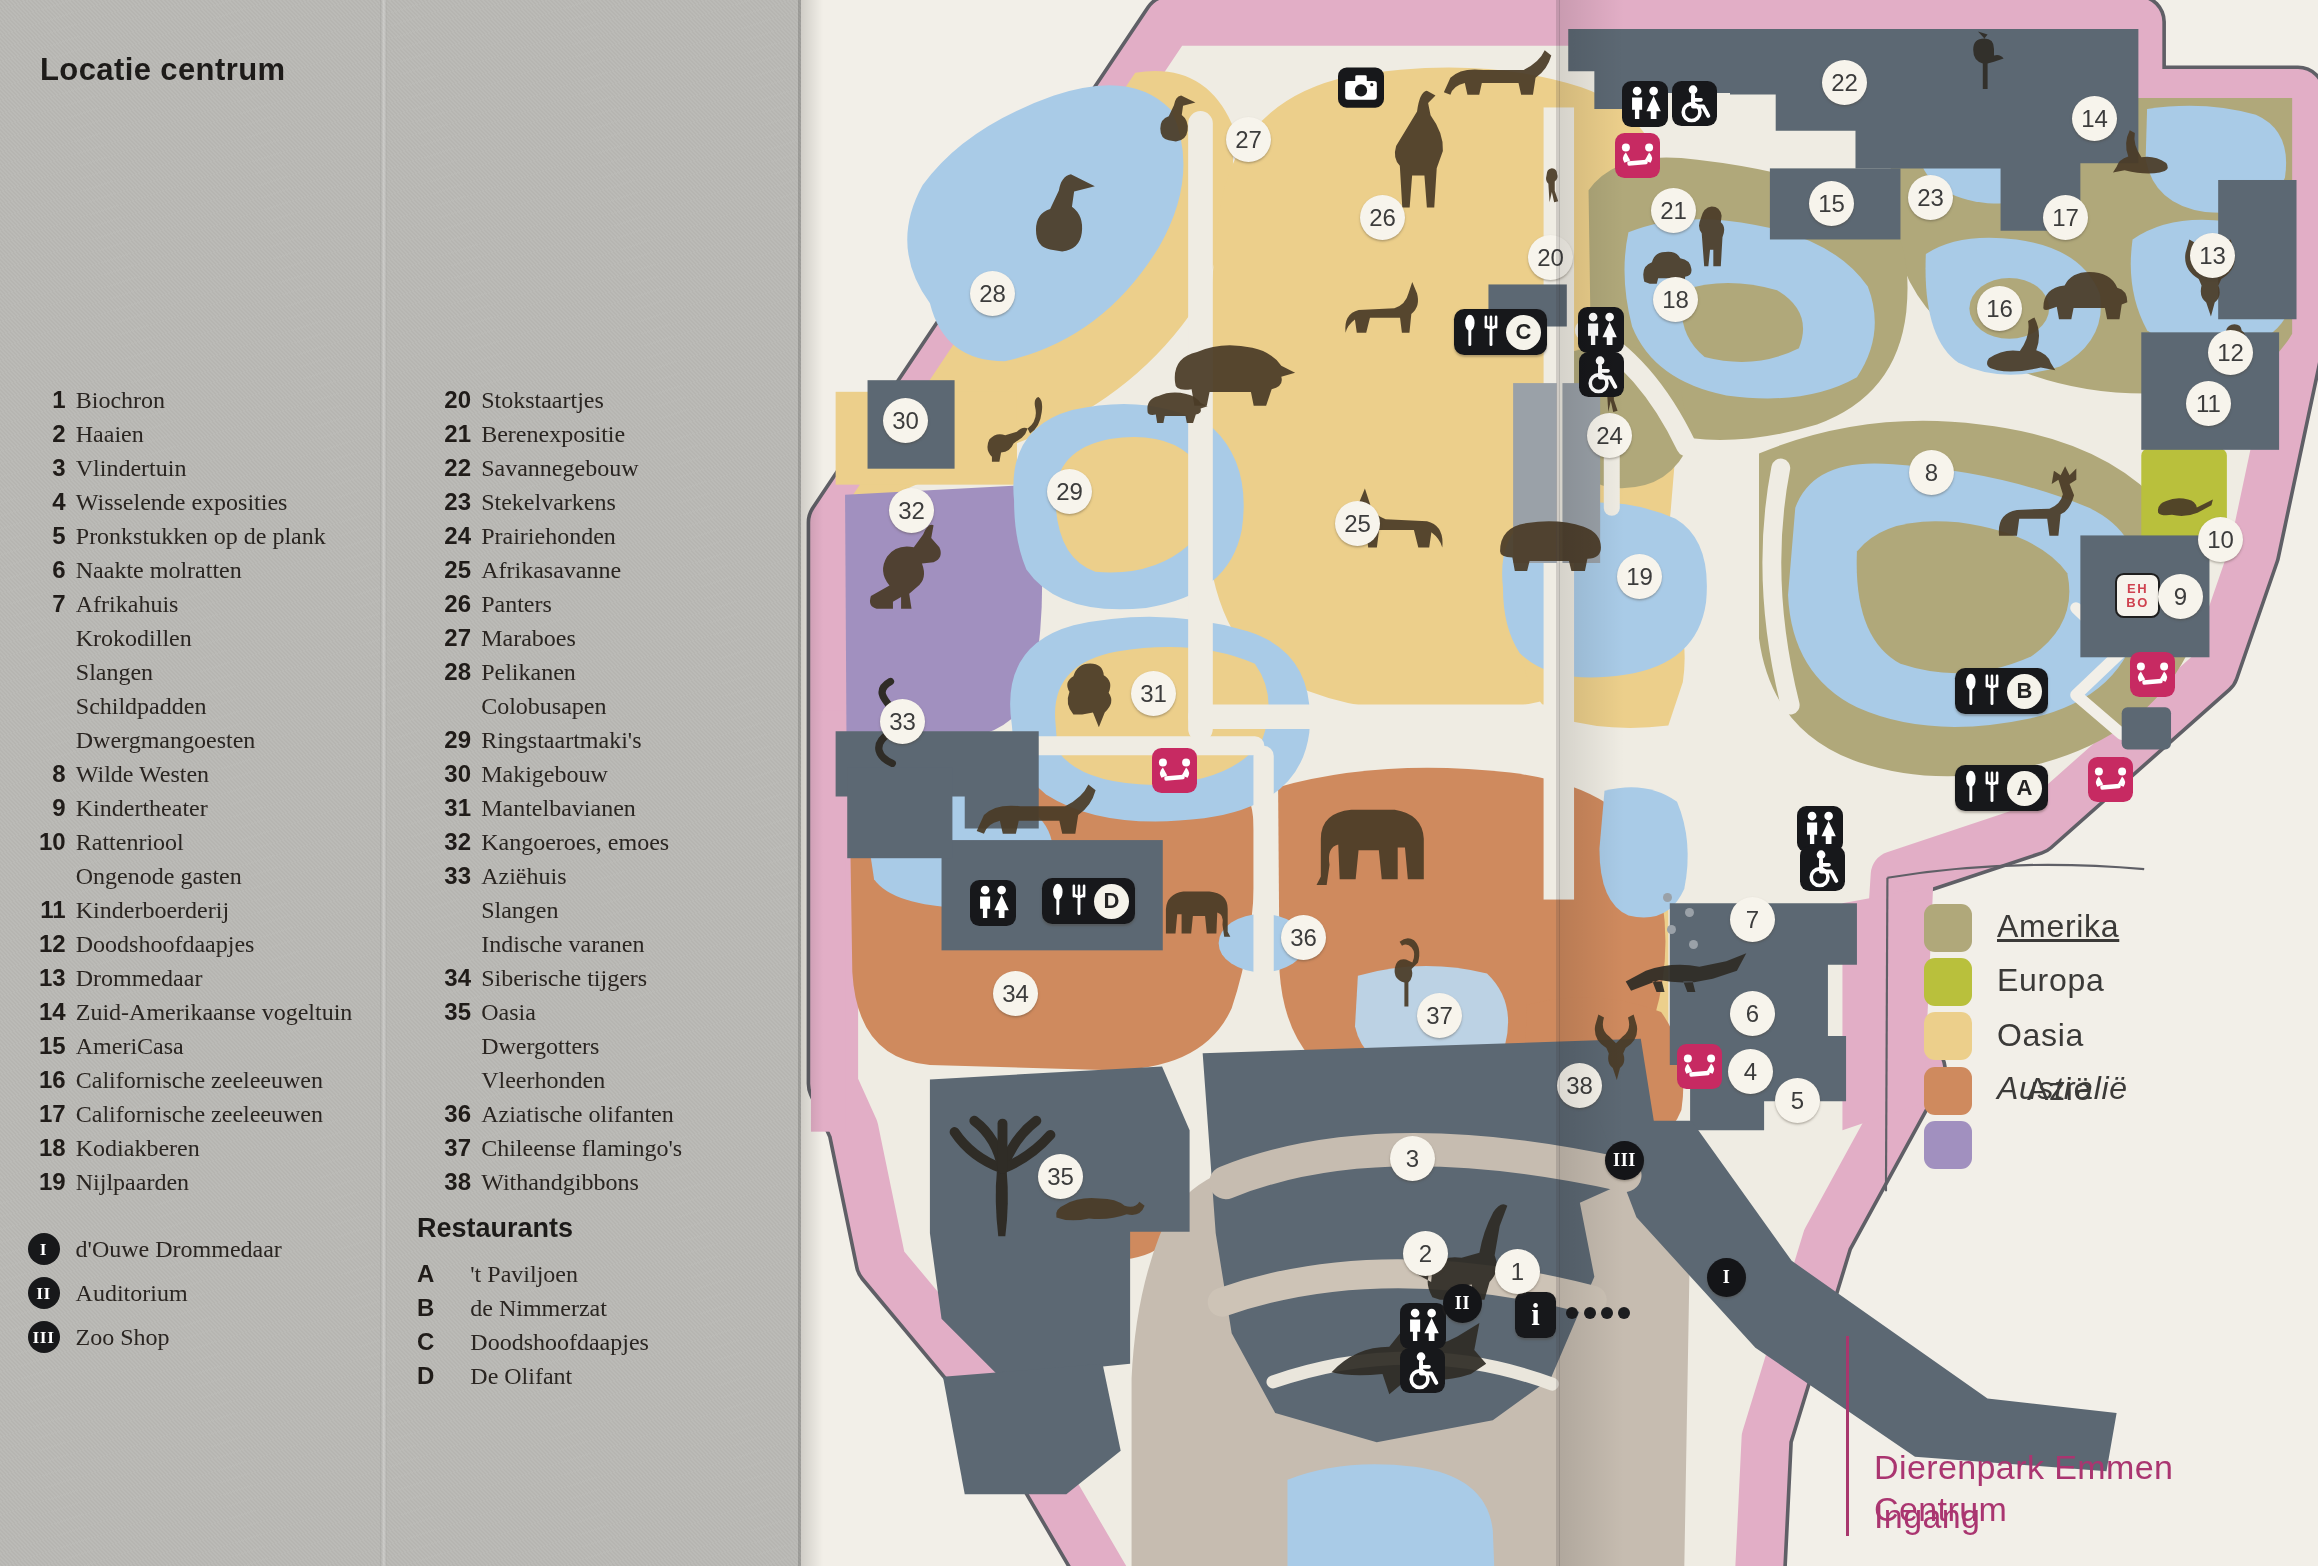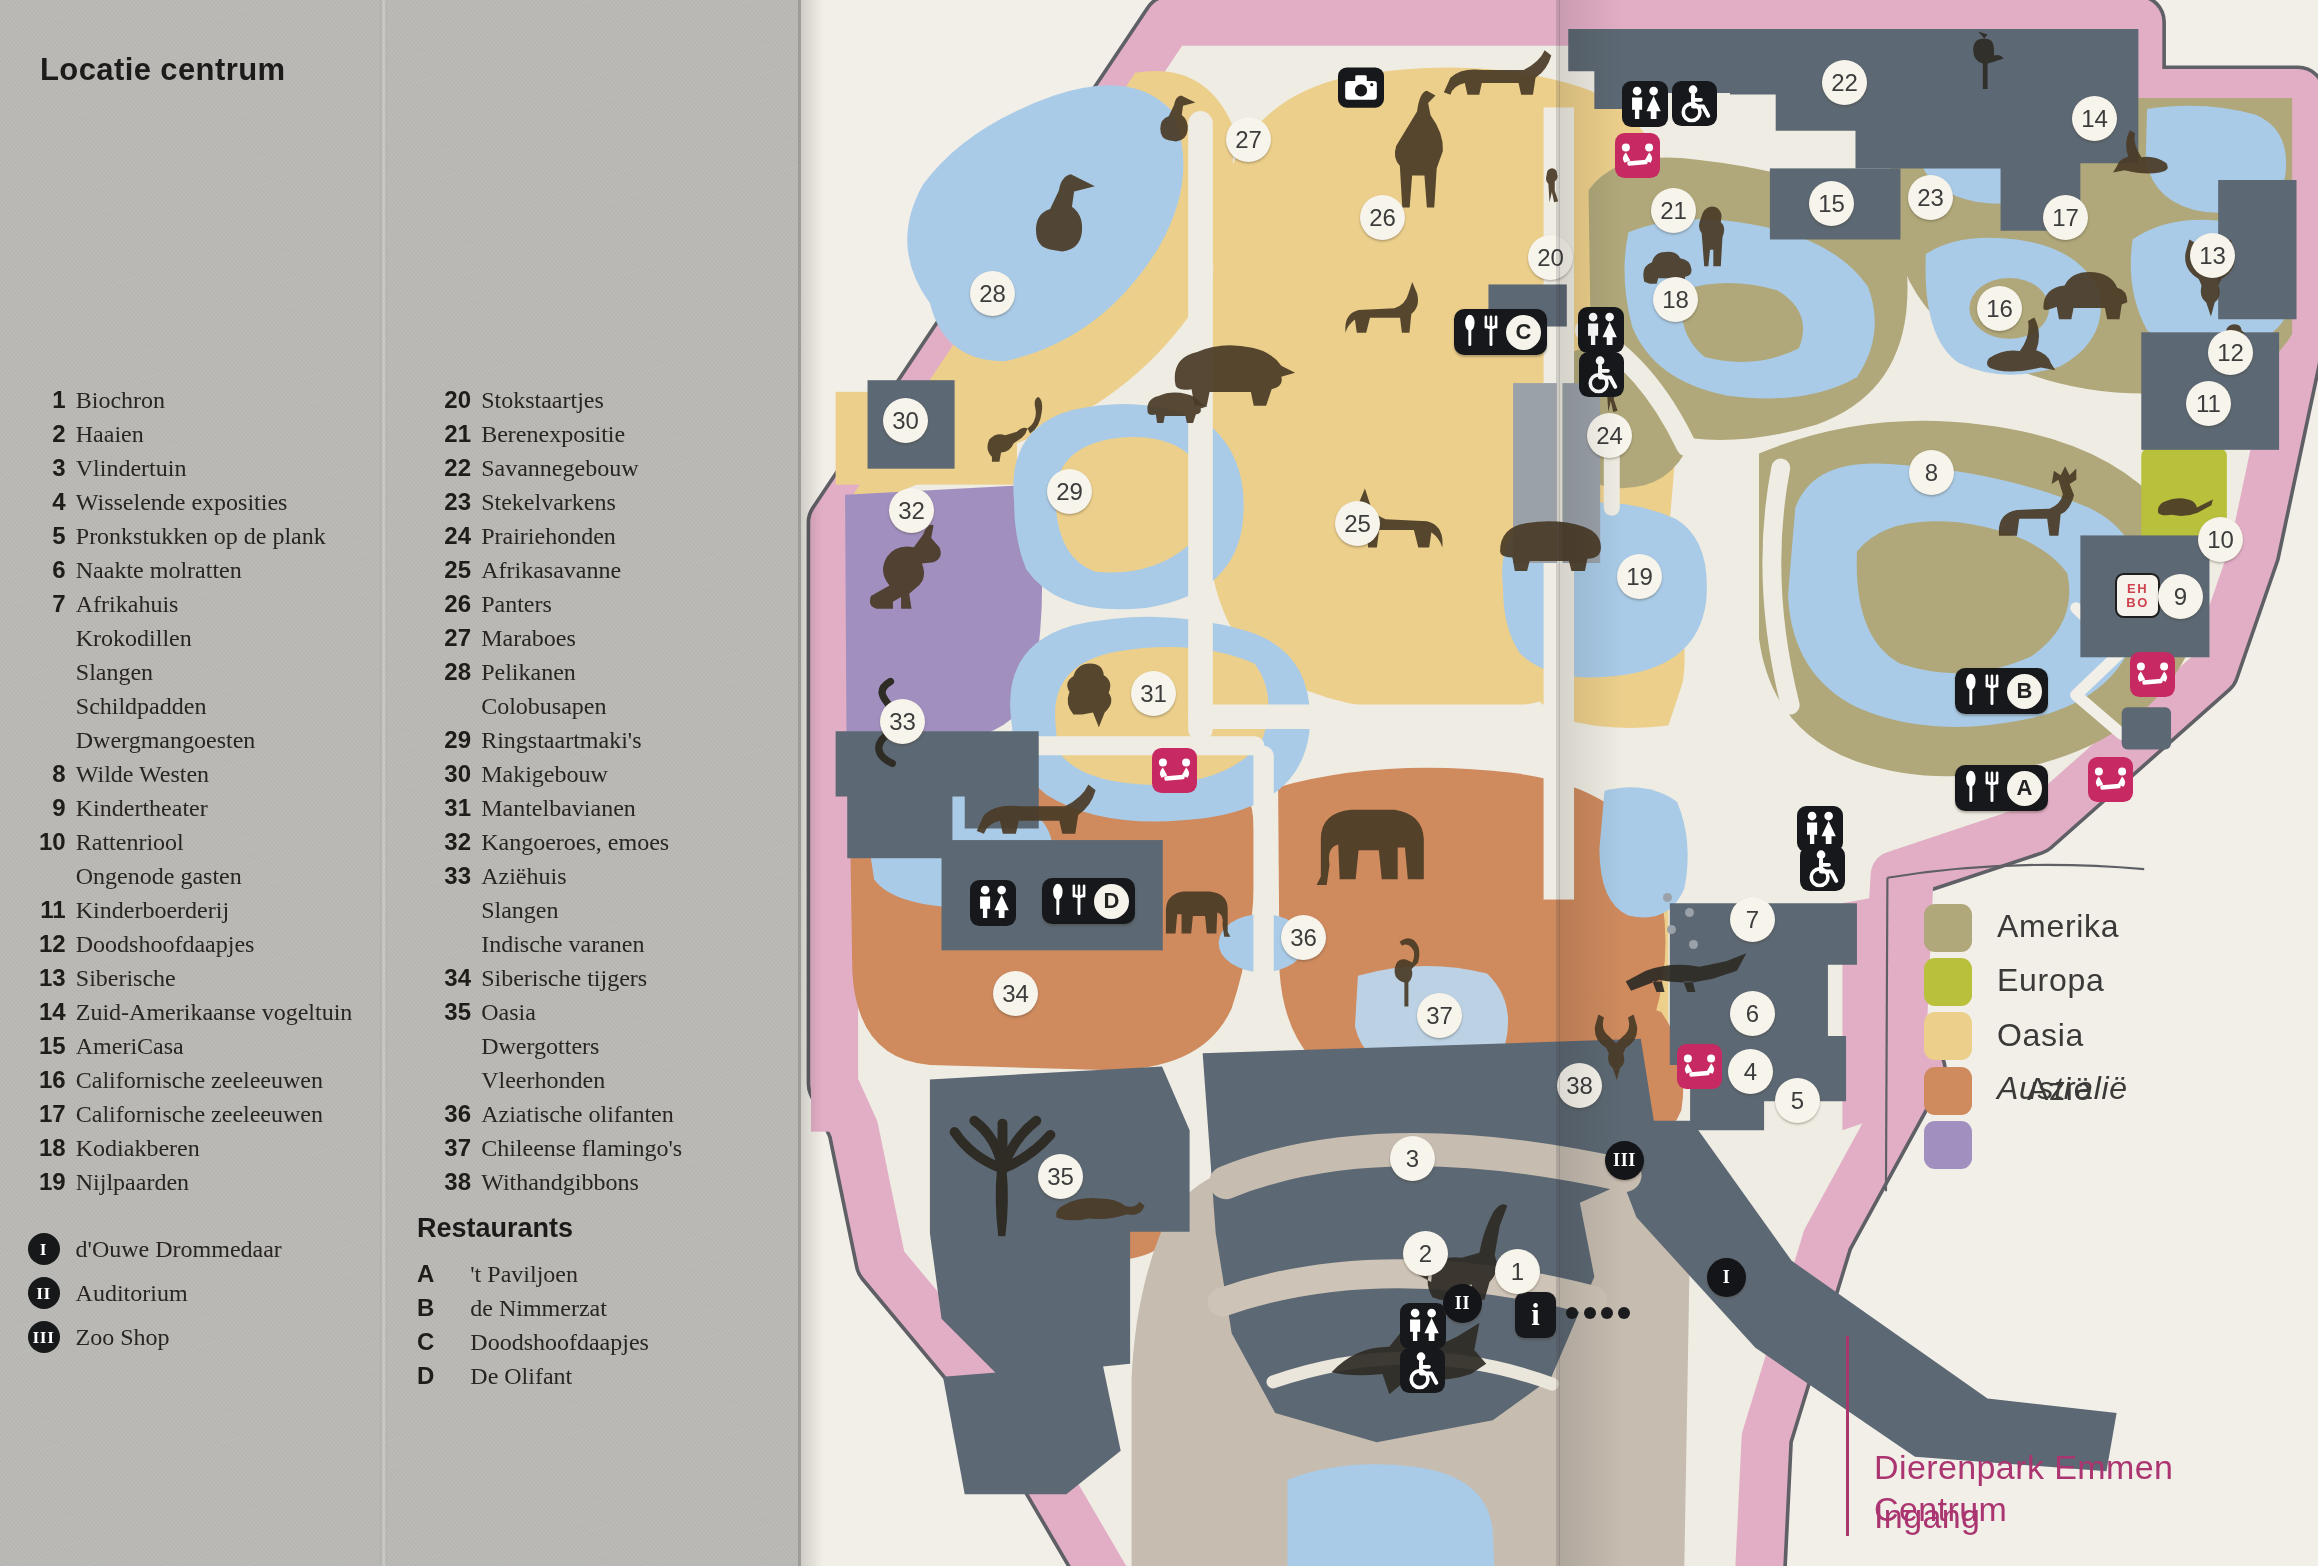--- a/index.html
+++ b/index.html
@@ -609,21 +609,21 @@
       </div>
       <div class="roman-marker" style="left: 1443px; top: 1284px; position: absolute;">
         <span>II</span>
       </div>
       <div class="roman-marker" style="left: 1605px; top: 1141px; position: absolute;">
         <span>III</span>
       </div>
     </div>
   <div id="continent-legend">
       <div class="cswatch" style="left: 1924px; top: 904px; background: rgb(176, 168, 122);"></div>
-      <div class="clabel" style="left: 1997px; top: 908px;">Amerika</div>
+      <div class="clabel" style="left: 1997px; top: 908px; text-decoration: underline;">Amerika</div>
       <div class="cswatch" style="left: 1924px; top: 958px; background: rgb(185, 192, 60);"></div>
       <div class="clabel" style="left: 1997px; top: 962px;">Europa</div>
       <div class="cswatch" style="left: 1924px; top: 1012px; background: rgb(236, 207, 139);"></div>
       <div class="clabel" style="left: 1997px; top: 1017px;">Oasia</div>
       <div class="cswatch" style="left: 1924px; top: 1067px; background: rgb(207, 138, 94);"></div>
       <div class="clabel" style="left: 1997px; top: 1071px; margin-left: 30px;">Azië</div>
       <div class="cswatch" style="left: 1924px; top: 1121px; background: rgb(161, 144, 191);"></div>
       <div class="clabel" style="left: 1997px; top: 1070px; font-style: italic;">Australië</div>
     </div>
 
@@ -700,21 +700,21 @@
         <div class="lrow">
           <span class="lnum">11</span>
           <span class="llab">Kinderboerderij</span>
         </div>
         <div class="lrow">
           <span class="lnum">12</span>
           <span class="llab">Doodshoofdaapjes</span>
         </div>
         <div class="lrow">
           <span class="lnum">13</span>
-          <span class="llab">Siberische</span>
+          <span class="llab">Drommedaar</span>
         </div>
         <div class="lrow">
           <span class="lnum">14</span>
           <span class="llab">Zuid-Amerikaanse vogeltuin</span>
         </div>
         <div class="lrow">
           <span class="lnum">15</span>
           <span class="llab">AmeriCasa</span>
         </div>
         <div class="lrow">

